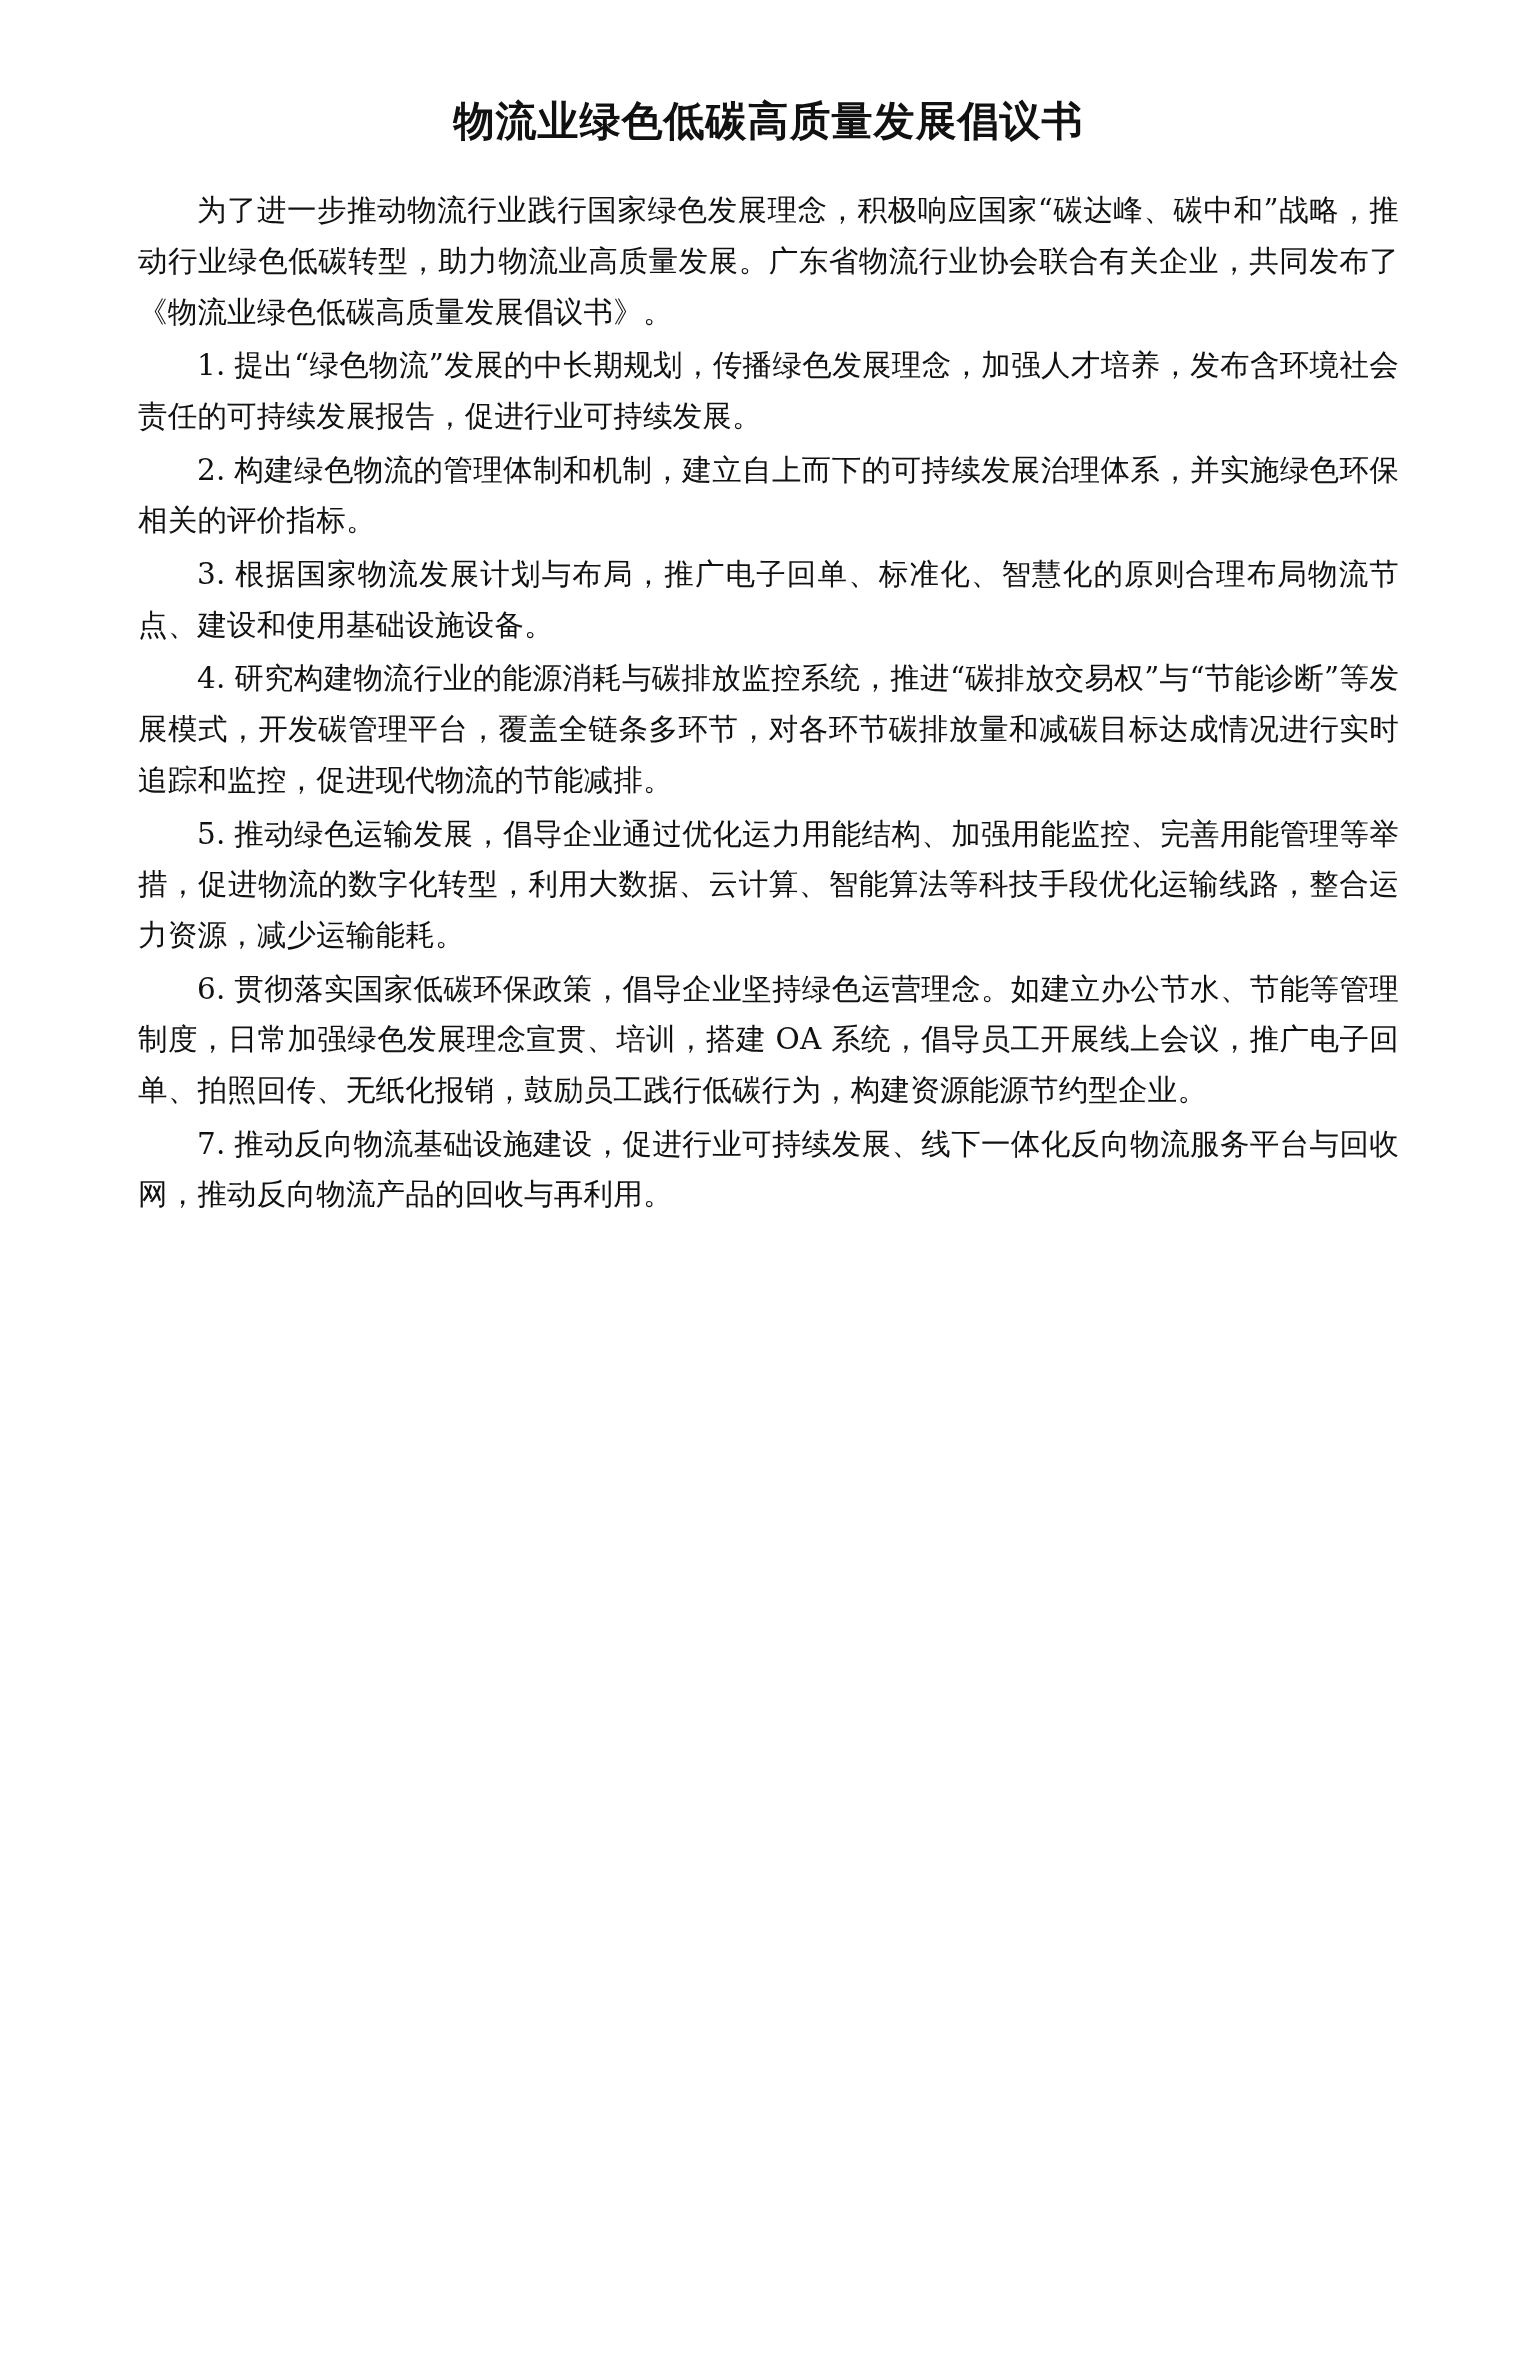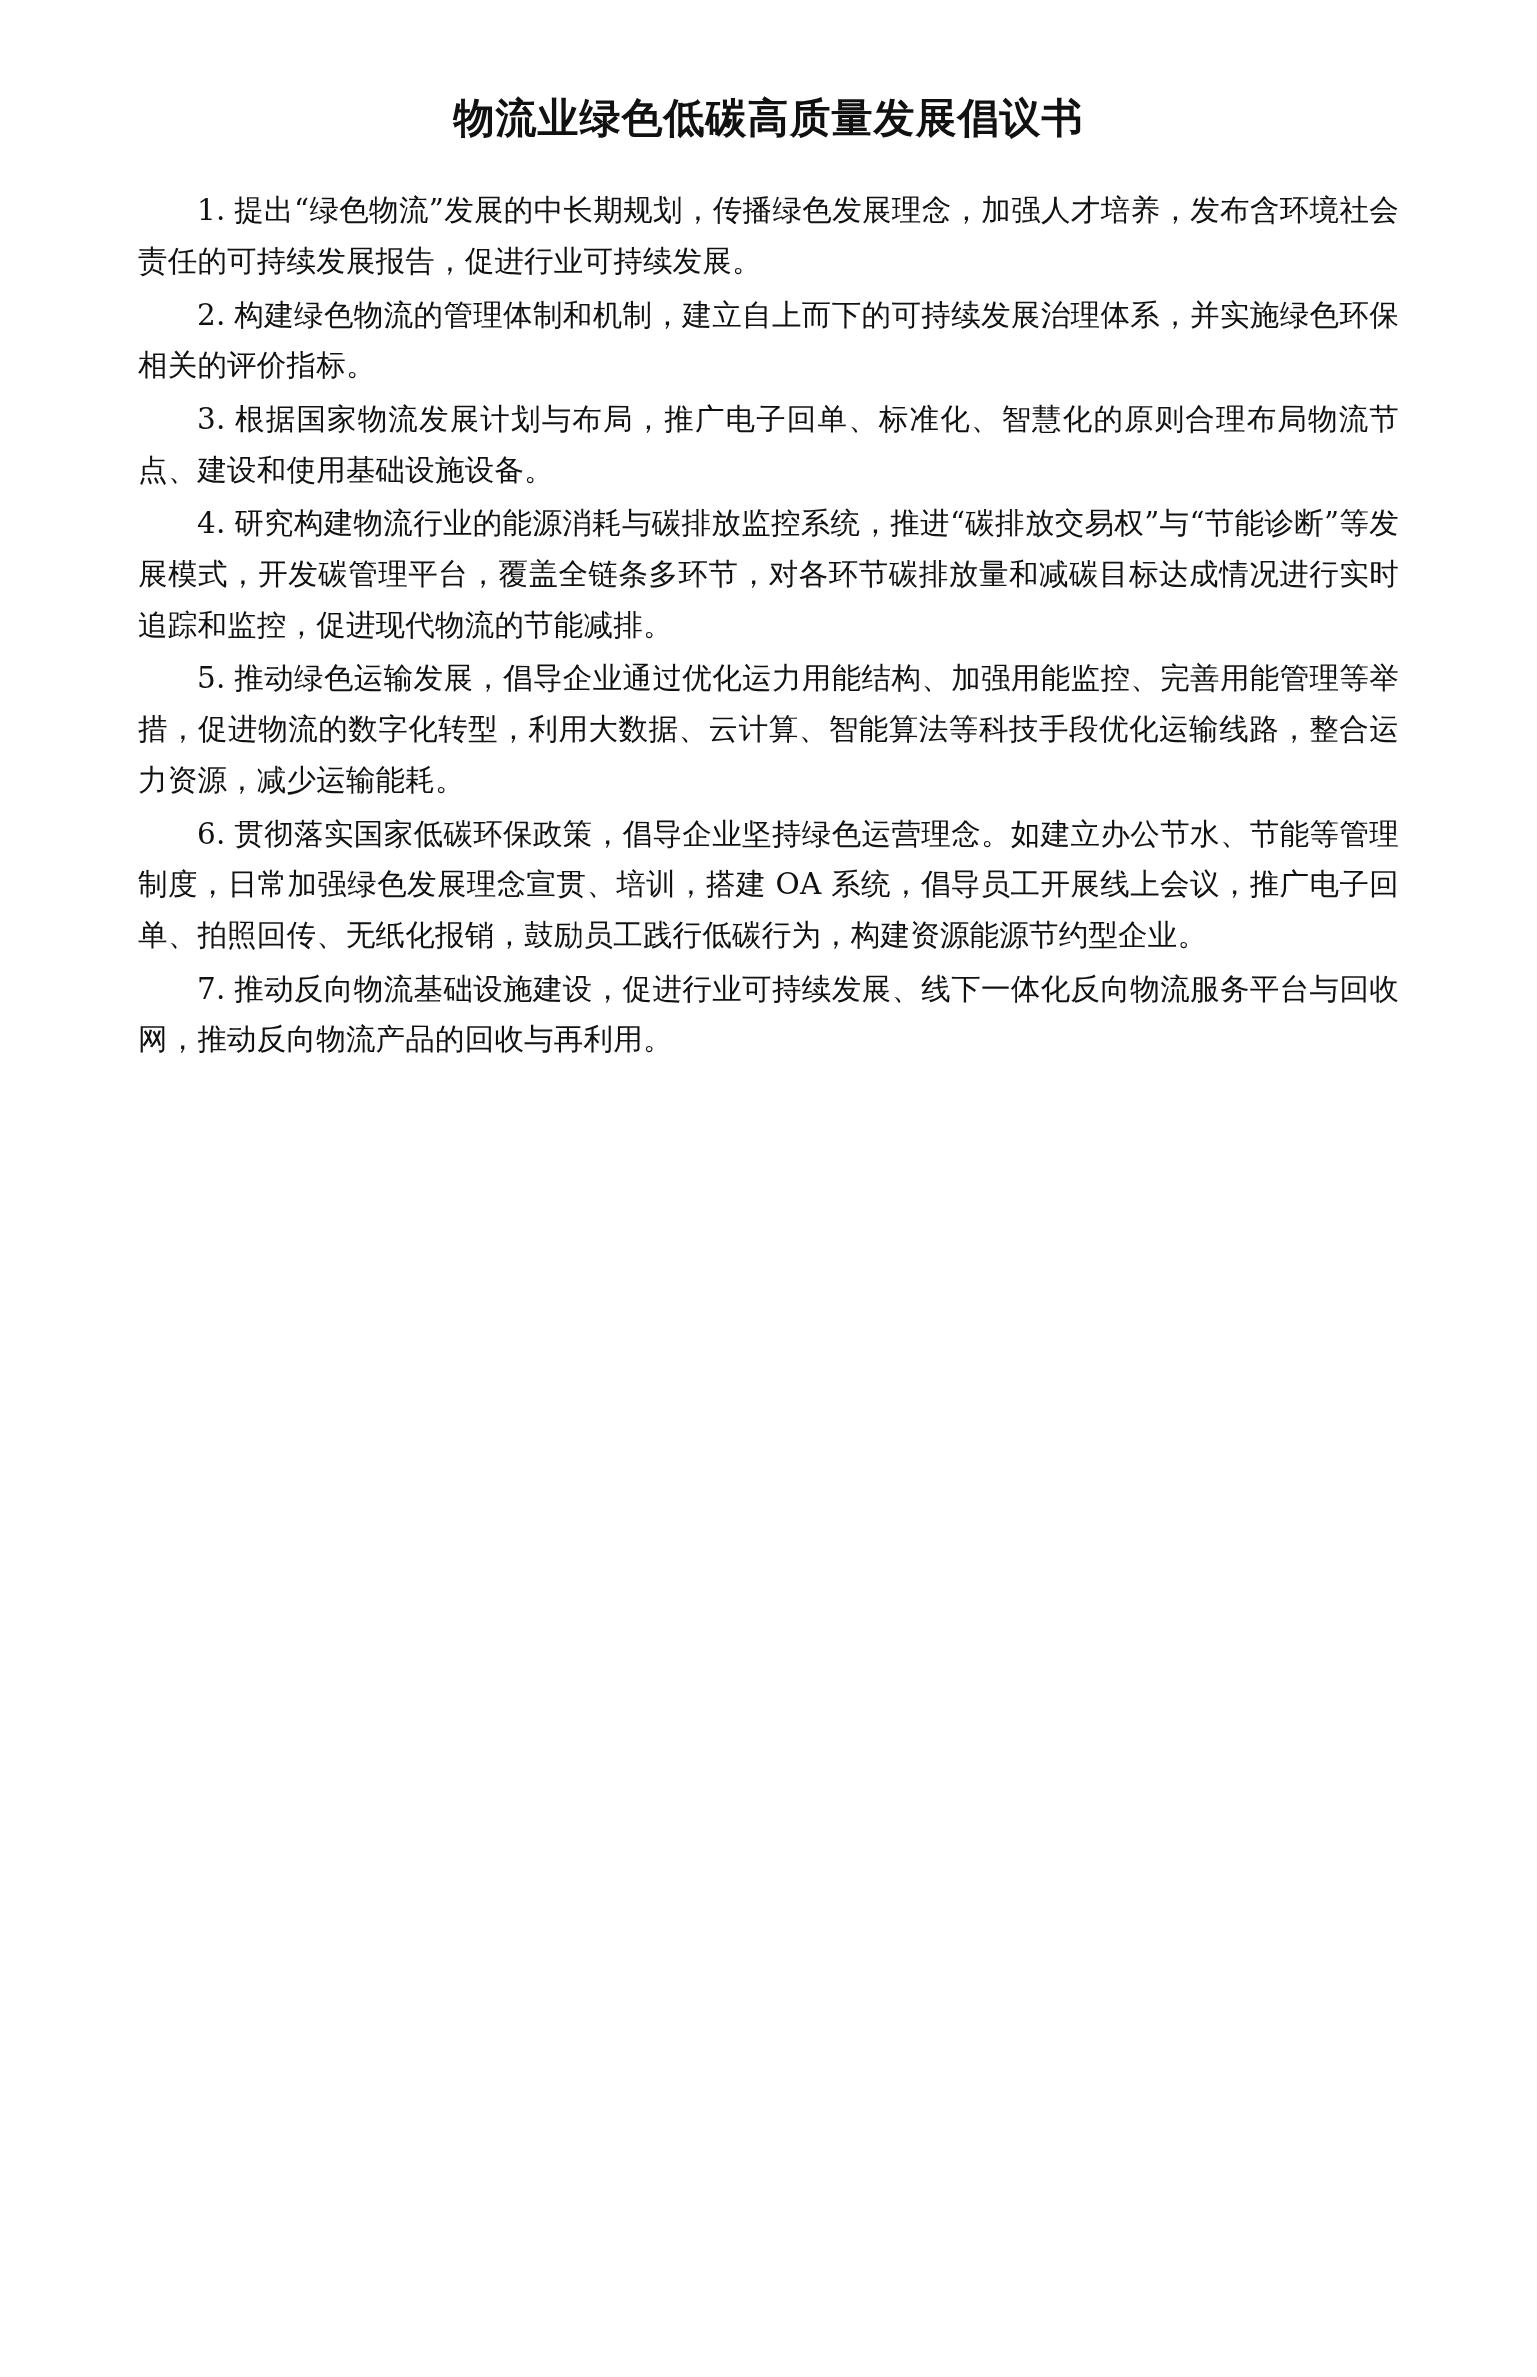--- a/index.html
+++ b/index.html
@@ -19,21 +19,21 @@
     padding: 95px 138px 57px 138px;
     position: relative;
   }
   .doc-title {
     text-align: center;
     font-size: 41px;
     font-weight: bold;
     letter-spacing: 1px;
     line-height: 1.3;
     margin: 0 0 37px 0;
-    font-family: Liberation Mono, monospace;
+    font-family: Liberation Serif, serif;
   }
   .para {
     font-size: 29.5px;
     line-height: 1.72;
     text-align: justify;
     text-justify: inter-ideograph;
     margin: 0 0 2.9px 0;
     text-indent: 59px;
     font-family: "DejaVu Serif", serif;
     letter-spacing: 0.2px;
@@ -52,20 +52,21 @@
     margin-right: 8.6px;
   }
 </style>
 </head>
 <body>
 
 <div class="page">
 
   <h1 class="doc-title">物流业绿色低碳高质量发展倡议书</h1>
 
+  <p class="para">为了进一步推动物流行业践行国家绿色发展理念，积极响应国家“碳达峰、碳中和”战略，推动行业绿色低碳转型，助力物流业高质量发展。广东省物流行业协会联合有关企业，共同发布了《物流业绿色低碳高质量发展倡议书》。</p>
 
   <p class="item">
     <span class="num">1.</span><span>提出“绿色物流”发展的中长期规划，传播绿色发展理念，加强人才培养，发布含环境社会责任的可持续发展报告，促进行业可持续发展。</span>
   </p>
 
   <p class="item">
     <span class="num">2.</span><span>构建绿色物流的管理体制和机制，建立自上而下的可持续发展治理体系，并实施绿色环保相关的评价指标。</span>
   </p>
 
   <p class="item">

